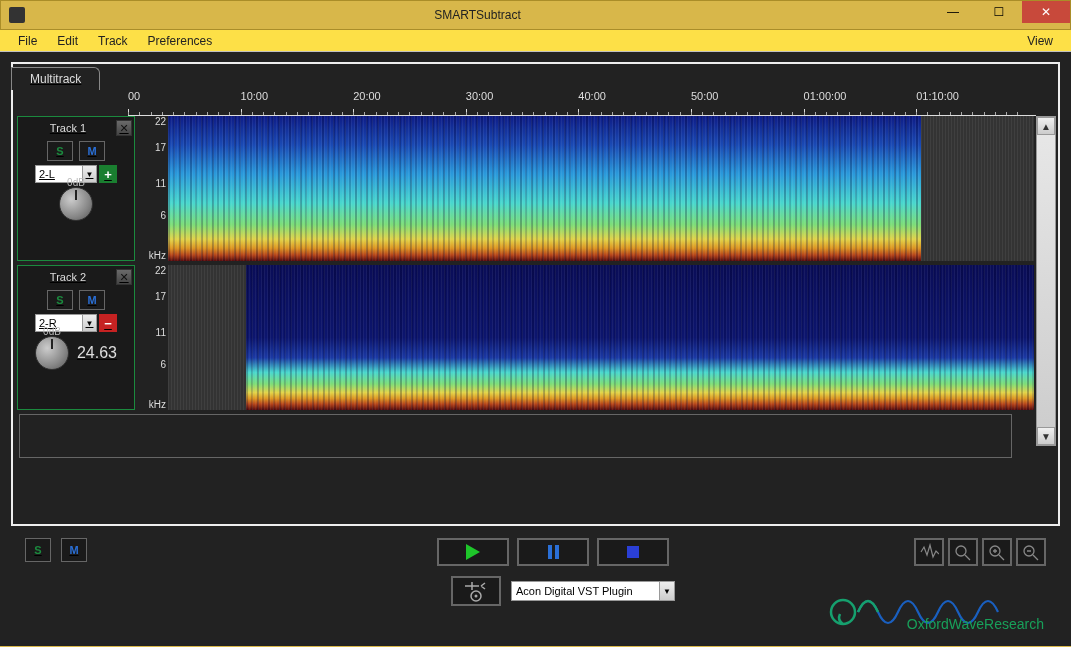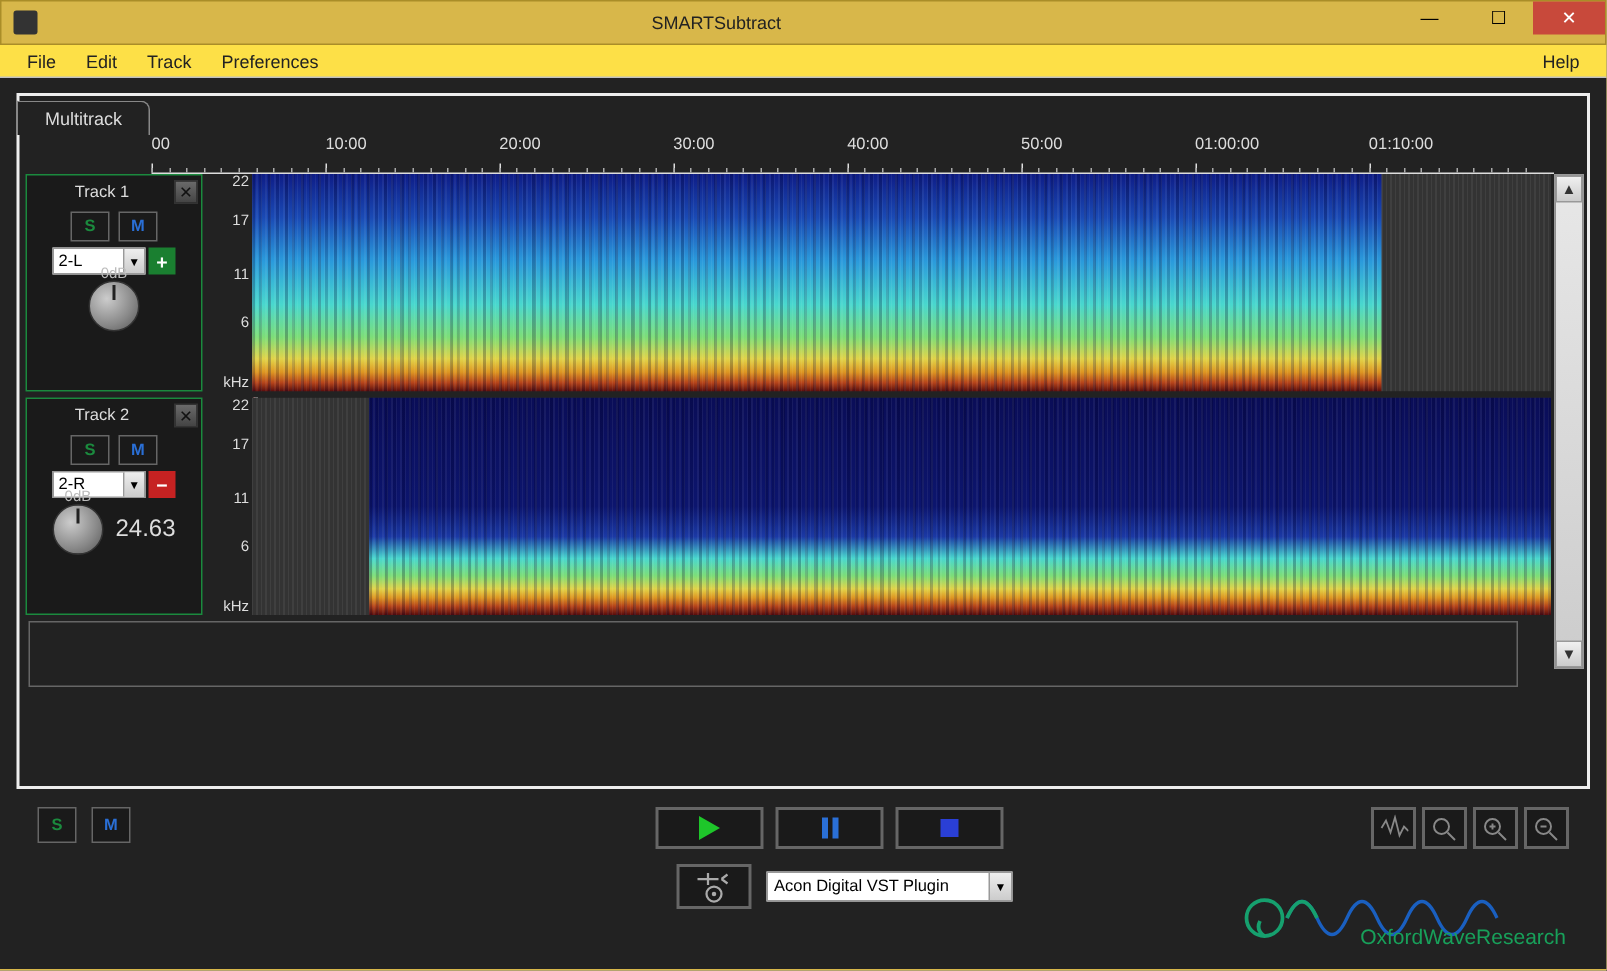--- a/index.html
+++ b/index.html
@@ -11,30 +11,30 @@
 .titlebar .title { flex: 1; text-align: center; font-size: 12px; color: #222; }
 .titlebar .win-btn { width: 46px; height: 22px; display: flex; align-items: center; justify-content: center; font-size: 12px; color: #000; margin-top:-6px; }
 .titlebar .close { background: #c8493b; color: #fff; width: 48px; height: 22px; }
 
 
 .menubar { height: 22px; background: #fde047; display: flex; align-items: center; padding: 0 8px; font-size: 12px; color: #222; border-bottom: 1px solid #c0c0c0; }
 .menubar .menu-item { padding: 2px 10px; cursor: pointer; }
 .menubar .spacer { flex: 1; }
 
 
-.workspace { height: 594px; background: #222; padding: 10px 11px 8px 11px; display: flex; flex-direction: column; }
+.workspace { height: 594px; background: #222; padding: 10px 11px 8px 11px; display: flex; flex-direction: column; text-decoration: underline; }
 .outer-frame { border: 2px solid #eee; flex: 1; display: flex; flex-direction: column; }
 
 
 .tab-row { height: 26px; display: flex; align-items: flex-end; }
 .tab { background: #222; color: #ddd; font-size: 12px; padding: 4px 18px; border: 1px solid #888; border-bottom: none; border-top-right-radius: 6px; margin-left: -2px; }
 
 
 .main-area { flex: 1; display: flex; flex-direction: column; padding: 0 2px 2px 2px; }
-.ruler { height: 26px; display: flex; margin-left: 86px; }
+.ruler { height: 26px; display: flex; margin-left: 113px; }
 .ruler-track { flex: 1; position: relative; border-bottom: 1px solid #ddd; }
 .ruler-track .tick { position: absolute; top: 0; font-size: 11px; color: #ddd; }
 .ruler-sb { width: 20px; }
 
 
 .track-row { display: flex; height: 145px; margin-bottom: 4px; }
 .track-panel { width: 118px; border: 1.5px solid #1b8a3e; background: #1a1a1a; position: relative; padding: 2px; margin-left:2px; }
 .track-panel .header { display: flex; align-items: center; height: 18px; }
 .track-panel .header .title { flex: 1; text-align: center; color: #ddd; font-size: 11px; }
 .track-panel .close-x { width: 16px; height: 16px; background: linear-gradient(#6a6a6a,#444); color: #111; font-size: 11px; display: flex; align-items: center; justify-content: center; border:1px solid #333; }
@@ -114,21 +114,21 @@
   <div class="win-btn">☐</div>
   <div class="win-btn close">✕</div>
 </div>
 
 <div class="menubar">
   <div class="menu-item">File</div>
   <div class="menu-item">Edit</div>
   <div class="menu-item">Track</div>
   <div class="menu-item">Preferences</div>
   <div class="spacer"></div>
-  <div class="menu-item">Help</div>
+  <div class="menu-item">View</div>
 </div>
 
 <div class="workspace">
   <div class="outer-frame">
 
     <div class="tab-row">
       <div class="tab">Multitrack</div>
     </div>
 
     <div class="main-area">

